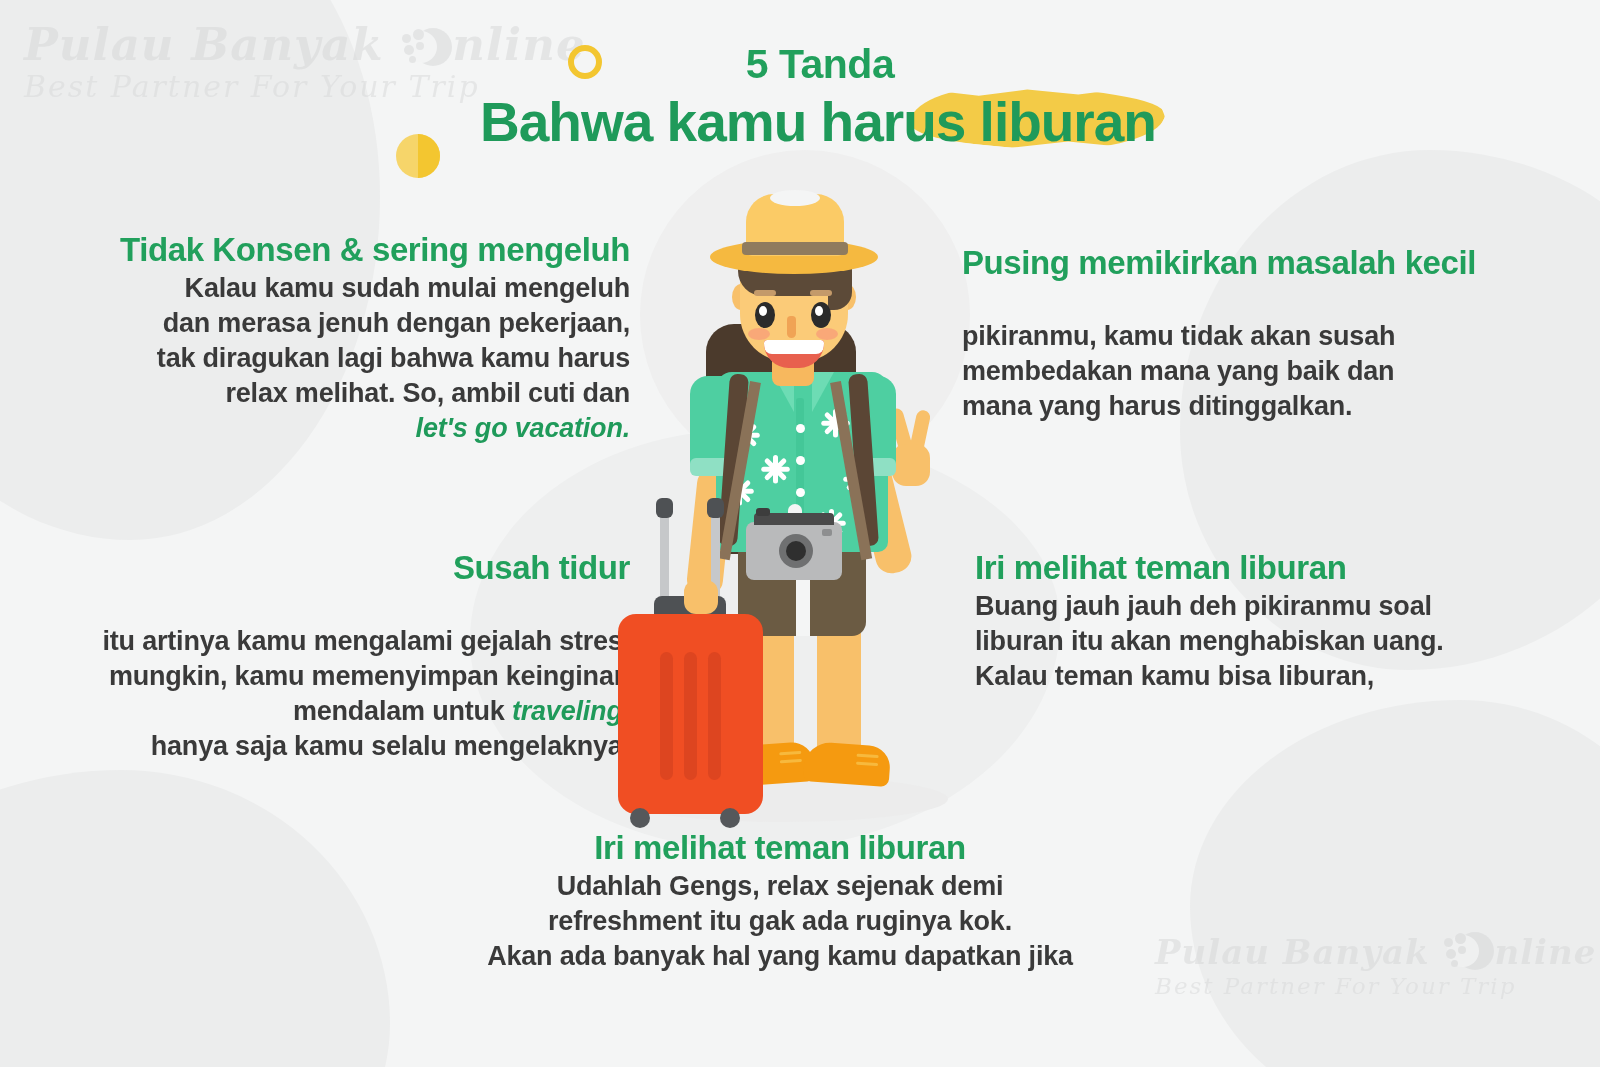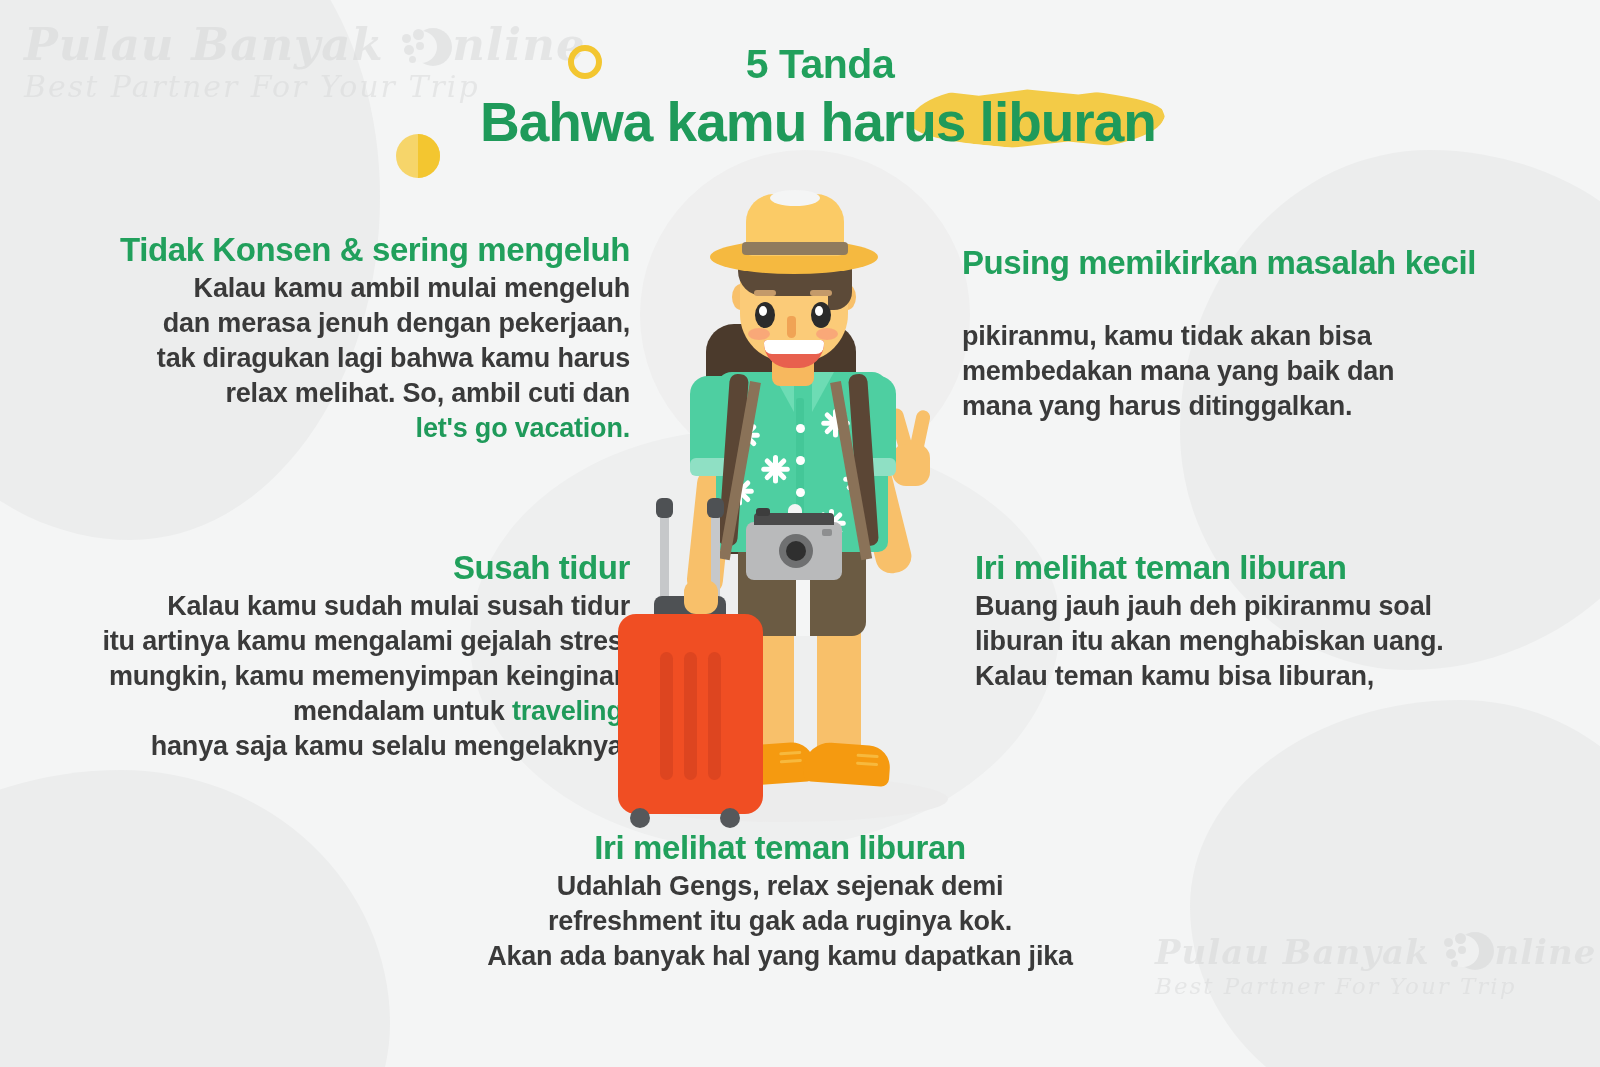--- a/index.html
+++ b/index.html
@@ -55,21 +55,21 @@
   .hl{position:absolute;left:480px;top:-8px;width:255px;height:62px;background:#f3cb47;
       border-radius:34% 66% 40% 60%/58% 44% 56% 42%;z-index:0;
       clip-path:polygon(2% 22%,10% 6%,27% 14%,46% 4%,66% 12%,84% 3%,97% 16%,100% 48%,96% 80%,82% 96%,62% 88%,40% 98%,20% 90%,6% 96%,0 62%);}
   .t-line2{position:relative;z-index:1;font-size:55px;font-weight:bold;color:#1f9a5a;
            line-height:1;letter-spacing:-1px;margin-left:16px;}
 
   
   .blk{position:absolute;}
   .blk h2{margin:0 0 2px 0;font-size:33px;font-weight:bold;color:#21a05c;line-height:1.12;letter-spacing:-.4px;}
   .blk p{margin:0;font-size:27px;font-weight:bold;color:#3a3a3a;line-height:1.30;letter-spacing:-.2px;}
-  .blk p .em{color:#1f9a5a;}
+  .blk p .em{color:#1f9a5a;font-style:italic;}
   .ta-r{text-align:right;}
   .ta-l{text-align:left;}
   .ta-c{text-align:center;}
 
   .blk-1{left:20px;top:232px;width:610px;}
   .blk-2{left:962px;top:245px;width:620px;}
   .blk-3{left:30px;top:550px;width:600px;}
   .blk-4{left:975px;top:550px;width:520px;}
   .blk-5{left:450px;top:830px;width:660px;}
 
@@ -241,42 +241,42 @@
     <div class="t-line1">5 Tanda</div>
     <div class="t-line2-row">
       <div class="hl"></div>
       <span class="t-line2">Bahwa kamu harus liburan</span>
     </div>
   </div>
 
   <div class="blk blk-1 ta-r">
     <h2>Tidak Konsen &amp; sering mengeluh</h2>
     <p>
-      <span>Kalau kamu ambil mulai mengeluh</span><br>
+      <span>Kalau kamu sudah mulai mengeluh</span><br>
       <span>dan merasa jenuh dengan pekerjaan,</span><br>
       <span>tak diragukan lagi bahwa kamu harus</span><br>
       <span>relax melihat. So, ambil cuti dan</span><br>
       <span class="em">let's go vacation.</span>
     </p>
   </div>
 
   <div class="blk blk-2 ta-l">
     <h2>Pusing memikirkan masalah kecil</h2>
     <p>
       <br>
-      <span>pikiranmu, kamu tidak akan bisa</span><br>
+      <span>pikiranmu, kamu tidak akan susah</span><br>
       <span>membedakan mana yang baik dan</span><br>
       <span>mana yang harus ditinggalkan.</span>
     </p>
   </div>
 
   <div class="blk blk-3 ta-r">
     <h2>Susah tidur</h2>
     <p>
-      <span>Kalau kamu sudah mulai susah tidur</span><br>
+      <br>
       <span>itu artinya kamu mengalami gejalah stres.</span><br>
       <span>mungkin, kamu memenyimpan keinginan</span><br>
       <span>mendalam untuk </span><span class="em">traveling</span><span>,</span><br>
       <span>hanya saja kamu selalu mengelaknya.</span>
     </p>
   </div>
 
   <div class="blk blk-4 ta-l">
     <h2>Iri melihat teman liburan</h2>
     <p>

